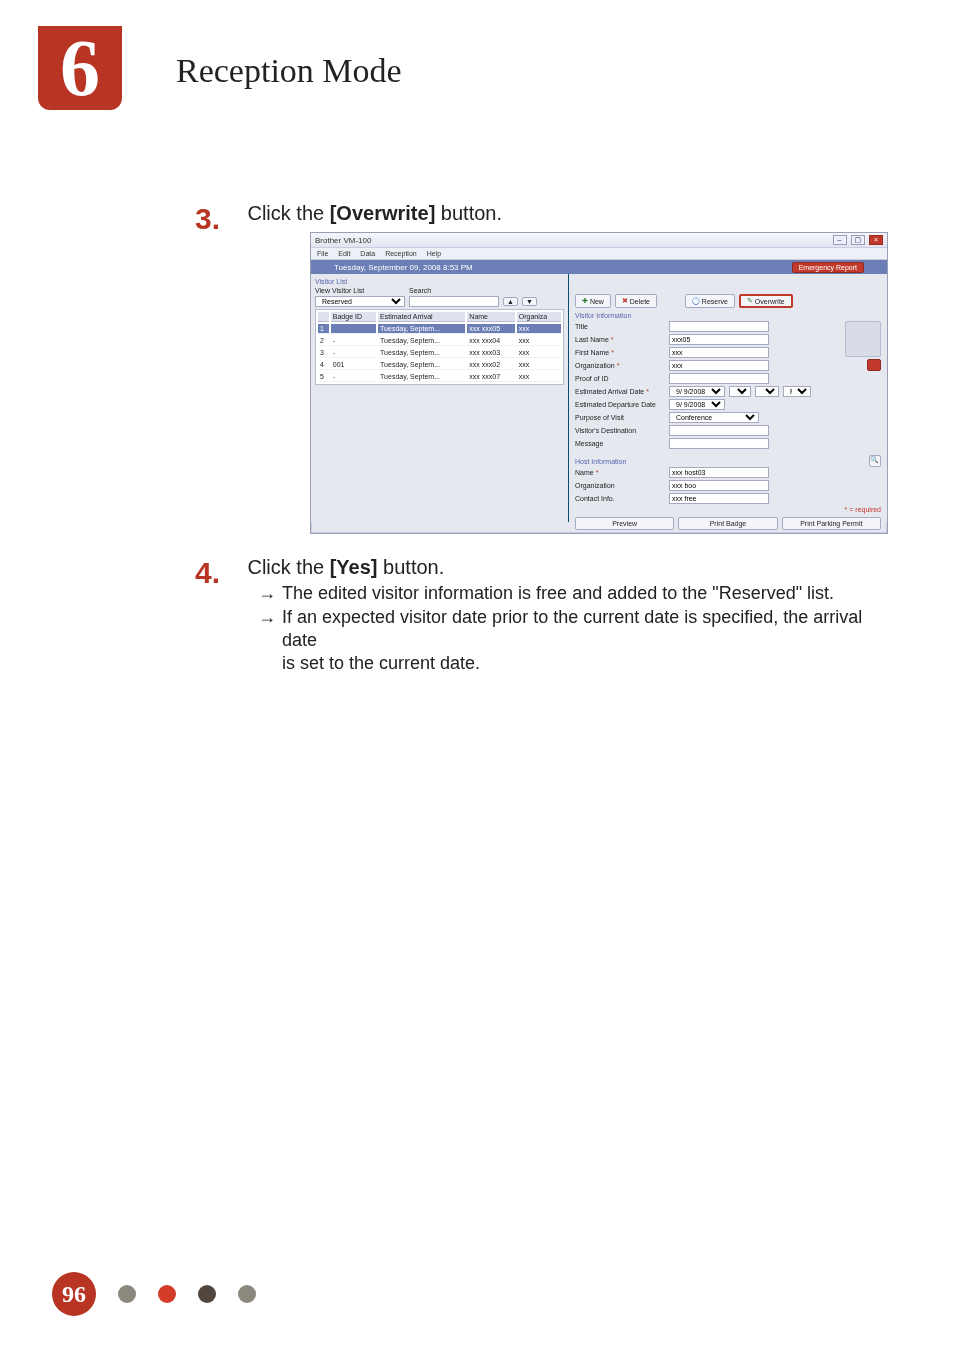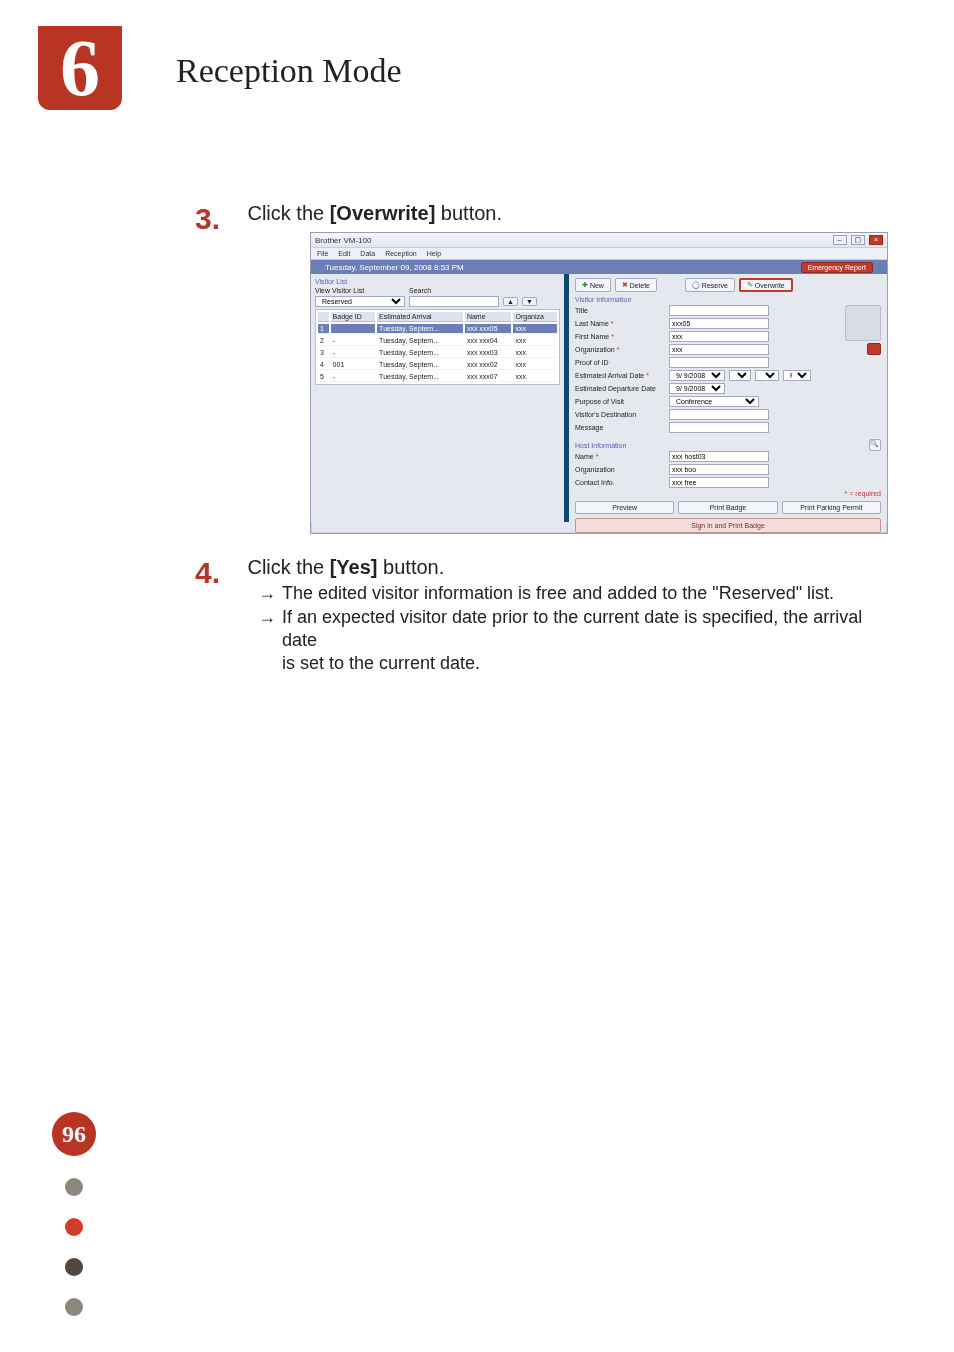--- a/index.html
+++ b/index.html
@@ -112,41 +112,41 @@
     border-bottom: 1px solid #c9cbe0;
     display: flex; gap: 10px; padding: 0 6px;
     font-size: 7px; align-items: center; color: #333;
   }
   .win-menu span { text-decoration: none; }
   .datebar {
     height: 14px;
     background: #6b7fb6;
     color: #fff;
     display: flex; justify-content: space-between; align-items: center;
-    padding: 0 14px;
+    padding: 0 23px;
   }
   .emergency-btn {
     background: #c0392b; color: #fff; padding: 1px 6px;
     border: 1px solid #8e2a1f; font-size: 7px; border-radius: 2px;
   }
   .win-body {
     display: flex;
     height: 248px;
   }
   .pane-left {
     width: 258px;
-    border-right: 5px solid #0c4a6e;
+    border-right: 1px solid #0c4a6e;
     background: #e6e8ef;
     padding: 4px;
     display: flex; flex-direction: column; justify-content: flex-end;
   }
   .pane-right {
     flex: 1;
     background: #e6e8ef;
-    padding: 4px 6px;
+    padding: 20px 6px;
     display: flex; flex-direction: column;
   }
   .section-label { color: #5964b2; font-size: 7px; margin-bottom: 2px; }
   .row { display: flex; align-items: center; gap: 4px; margin-bottom: 2px; font-size: 7px; }
   .row label { width: 90px; }
   .row .req { color: #c0392b; }
   .row input[type=text], .row select {
     height: 11px; font-size: 7px; padding: 0 2px;
     border: 1px solid #a5aac2; background: #fff;
   }
@@ -185,21 +185,21 @@
   .signbtn {
     margin-top: 4px; border: 1px solid #c99090; background: #f3dede;
     color: #7a2c2c; padding: 3px; text-align: center; font-size: 7px; border-radius: 2px;
   }
   .host-hdr { display: flex; justify-content: space-between; align-items: center; margin-top: 4px; }
   .mag-icon { width: 12px; height: 12px; border: 1px solid #a5aac2; background: #f4f5fa; border-radius: 2px; font-size: 7px; text-align: center; }
 
   .page-footer {
     position: absolute;
     left: 52px; bottom: 36px;
-    display: flex; align-items: center; gap: 22px; flex-direction: column;
+    display: flex; align-items: center; gap: 22px;
   }
   .pg-circle {
     width: 44px; height: 44px; border-radius: 50%;
     background: #b83524; color: #fff;
     font-family: Georgia, "Times New Roman", serif;
     font-size: 24px; font-weight: bold;
     display: flex; align-items: center; justify-content: center;
   }
   .dot { width: 18px; height: 18px; border-radius: 50%; display: inline-block; }
 </style>

